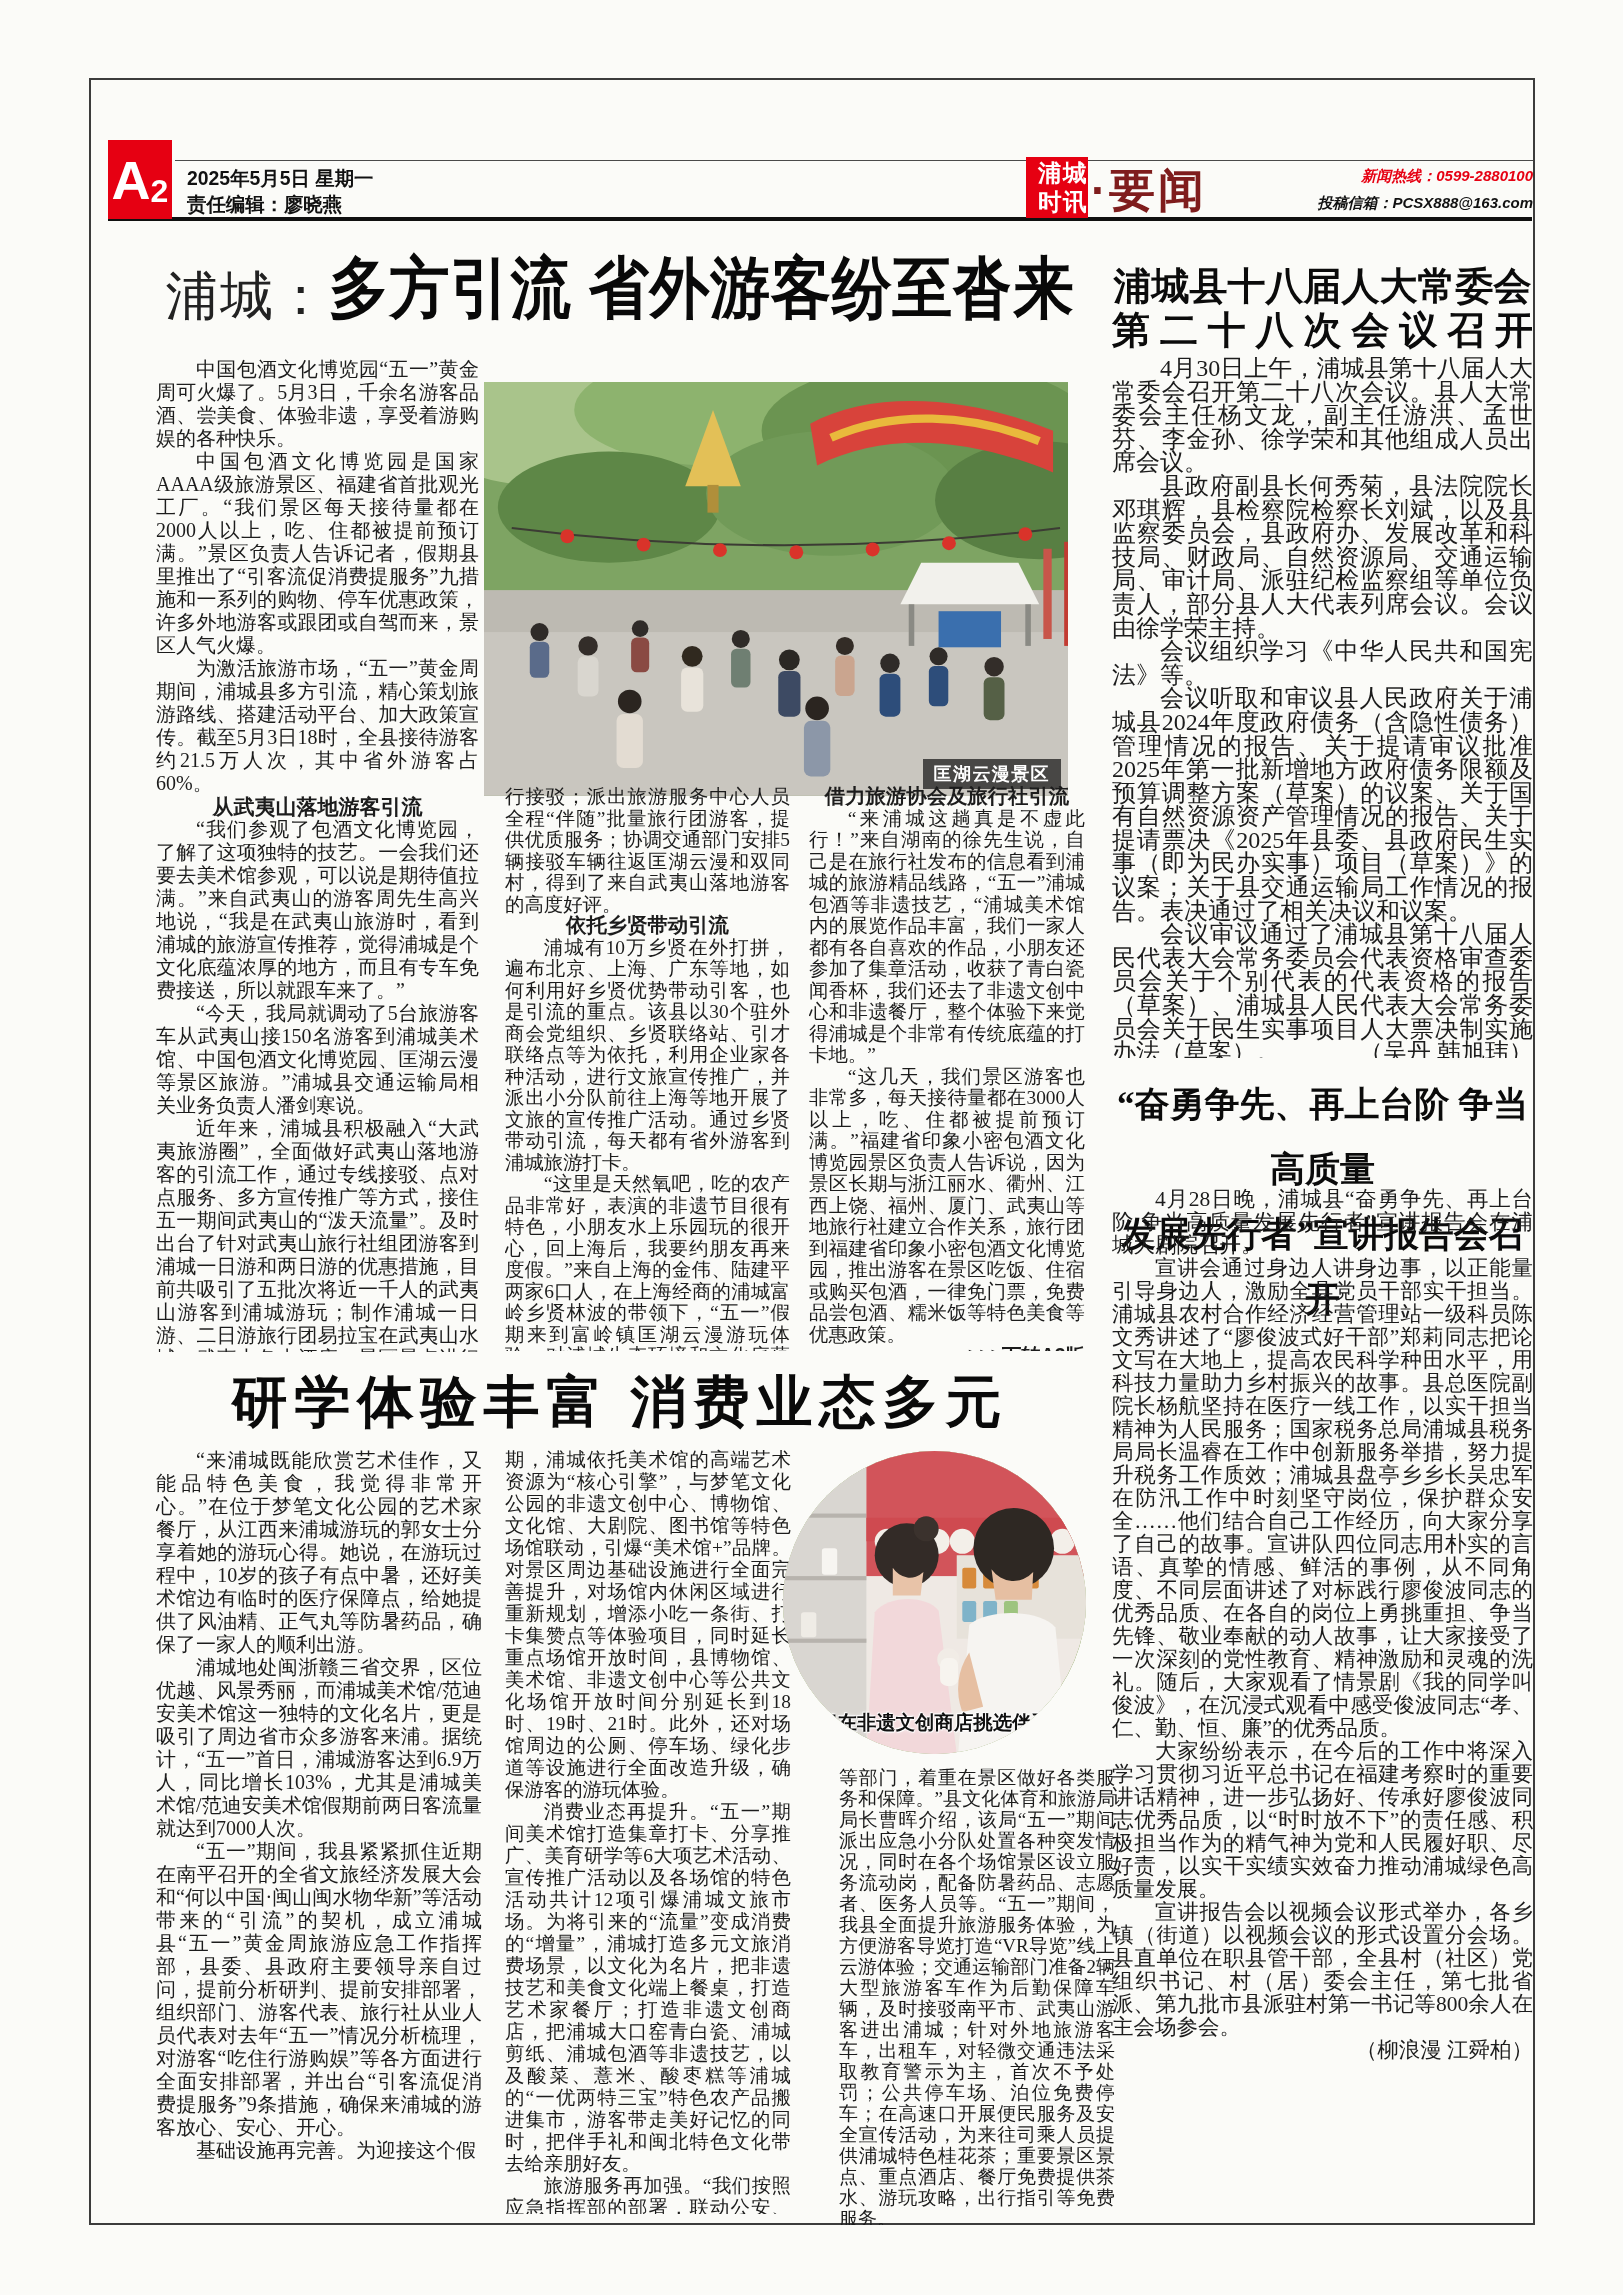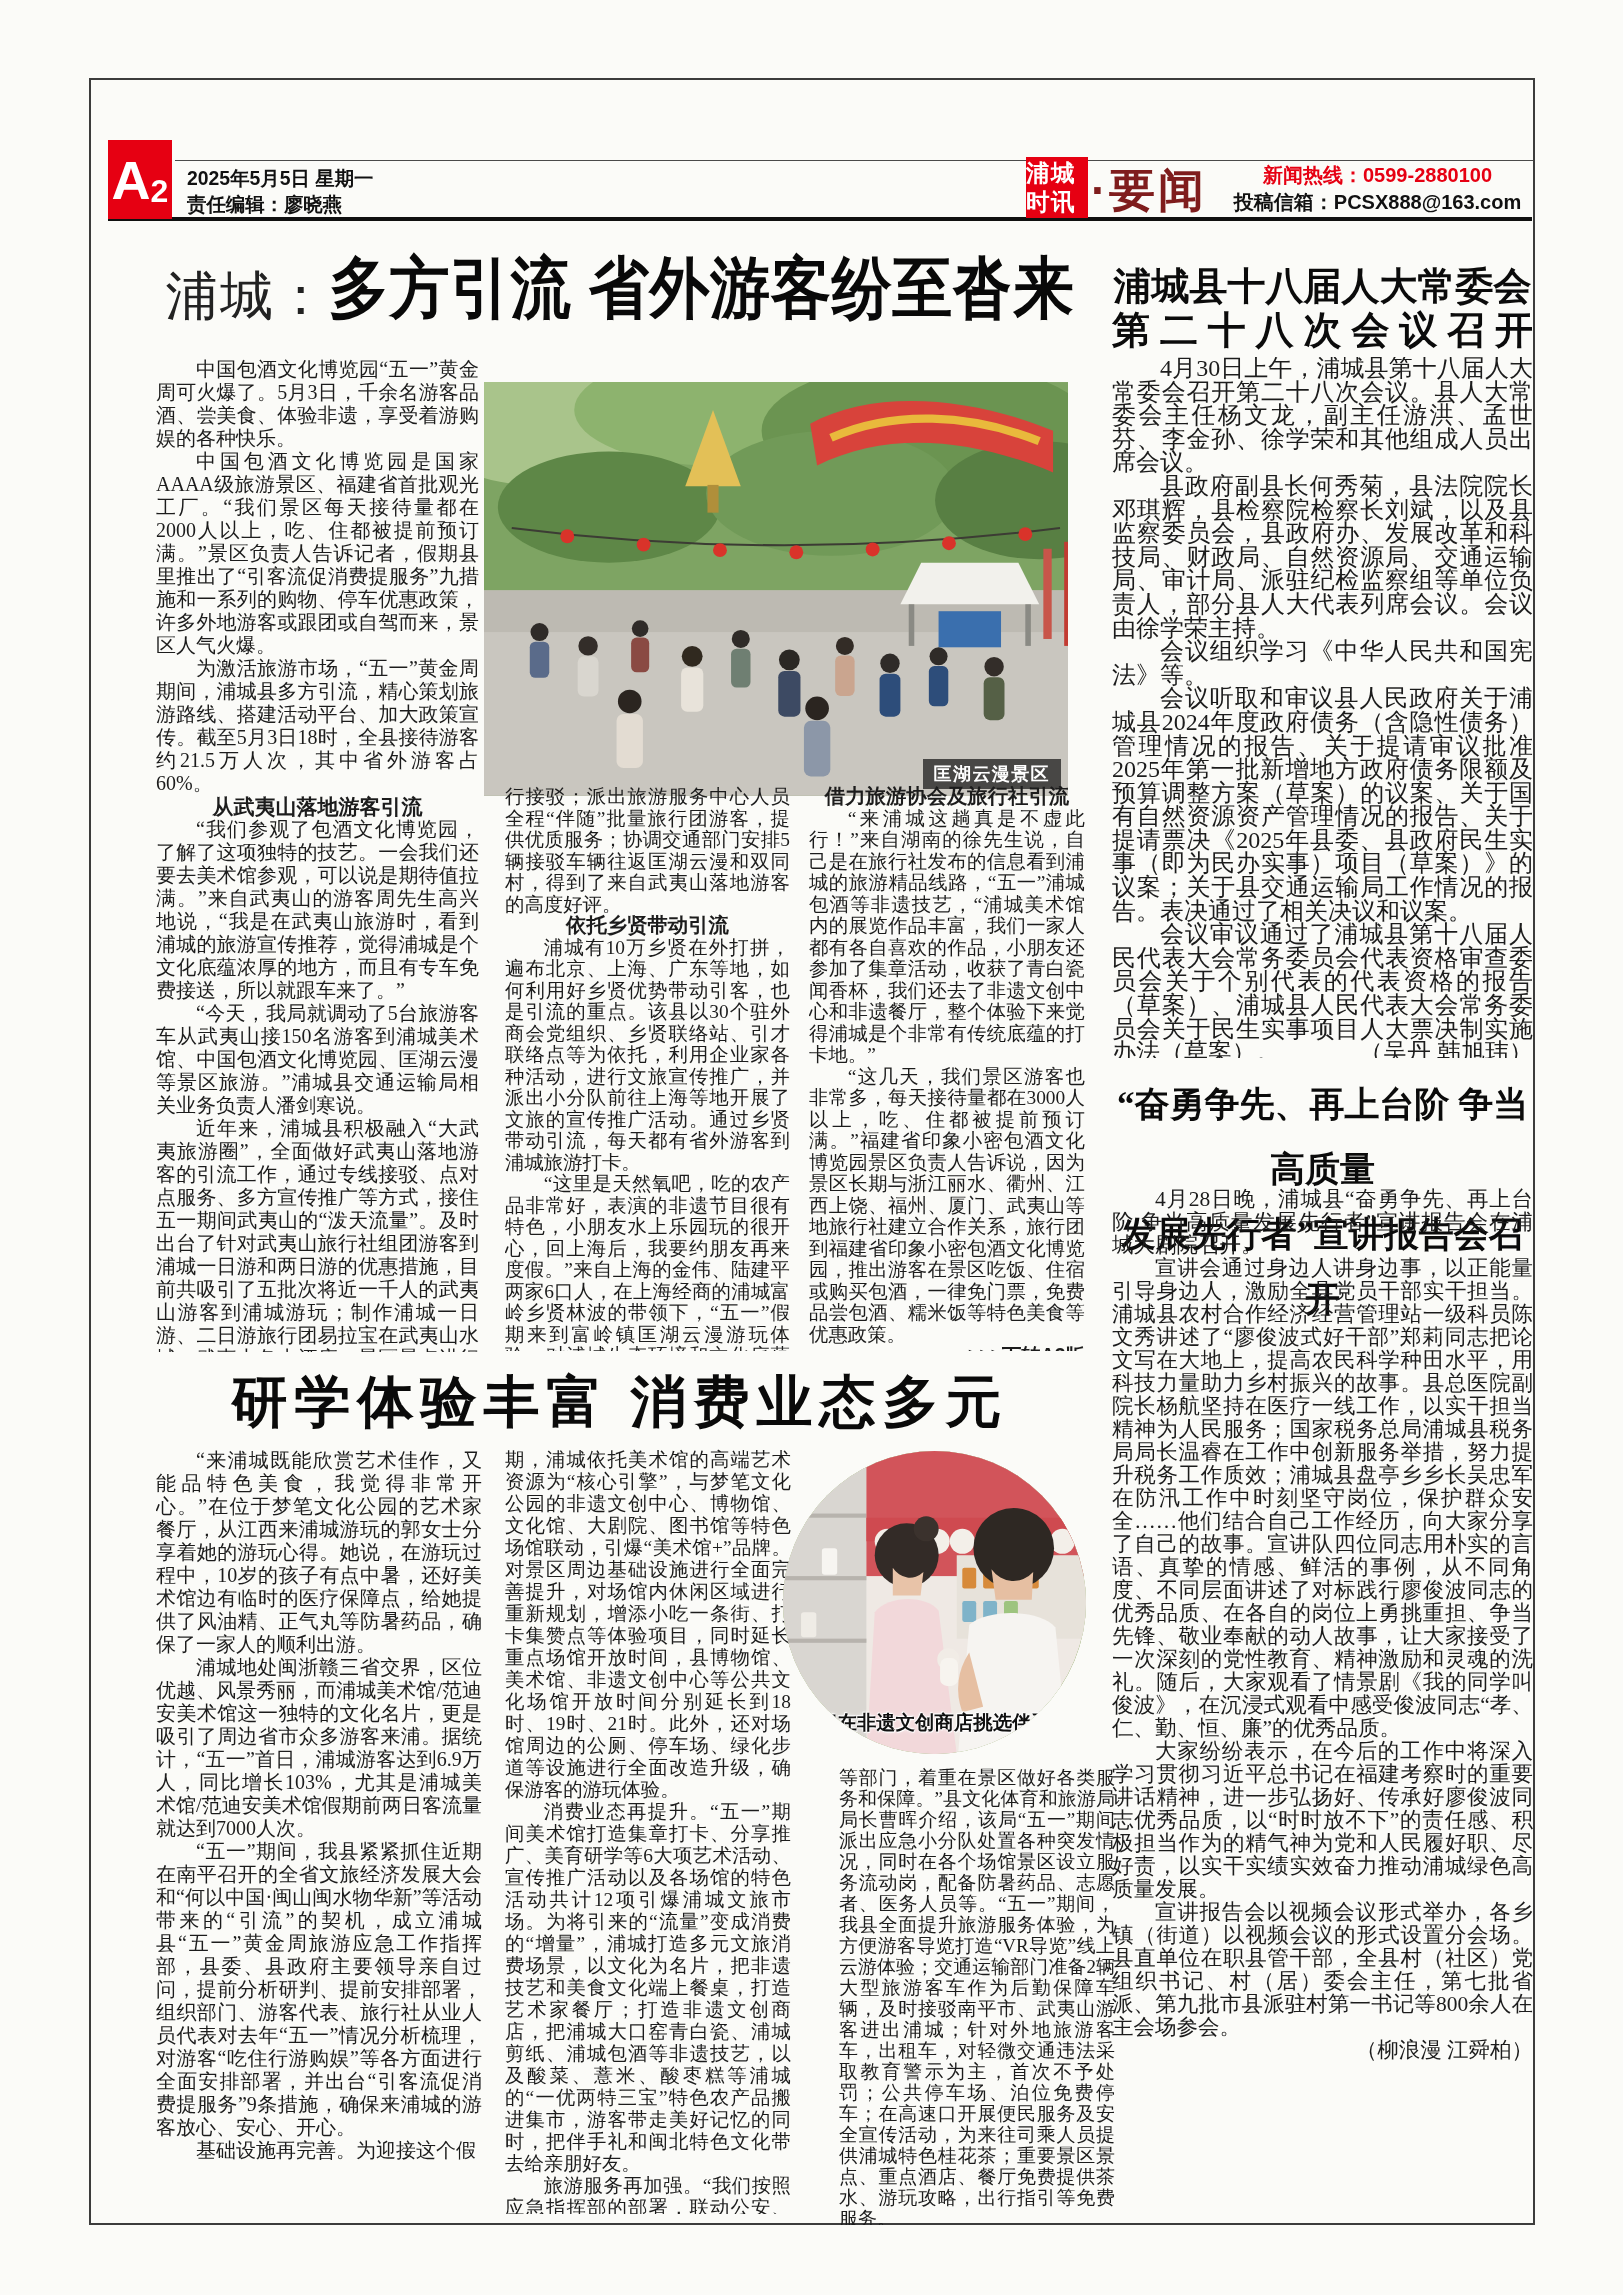--- a/index.html
+++ b/index.html
@@ -12,25 +12,25 @@
   .rule-thin{left:175px;top:160px;width:1358px;height:1.4px;background:#4a4a4a;}
   .rule-thick{left:108px;top:217px;width:1424px;height:4.2px;background:#101010;}
   .edition-badge{left:108px;top:140px;width:64px;height:79px;background:#e60012;color:#fff;
        display:flex;align-items:center;justify-content:center;font-family:"Liberation Sans","DejaVu Sans",sans-serif;font-weight:bold;}
   .edition-badge .eA{font-size:54px;line-height:54px;}
   .edition-badge .e2{font-size:32px;line-height:32px;margin-top:23.6px;}
   .date-block{left:187px;top:165px;font-family:"Liberation Sans","DejaVu Sans",sans-serif;
        font-size:19.4px;line-height:26px;font-weight:bold;color:#111;}
   .masthead-box{left:1026px;top:157px;width:62px;height:61px;background:#e60012;color:#fff;
        font-family:"Liberation Sans","DejaVu Sans",sans-serif;font-weight:bold;font-size:23.6px;line-height:29px;
-       display:flex;flex-direction:column;align-items:flex-start;justify-content:center;letter-spacing:1.4px;}
+       display:flex;flex-direction:column;align-items:flex-end;justify-content:center;letter-spacing:1.4px;}
   .section-name{left:1091px;top:160px;font-family:"Liberation Sans","DejaVu Sans",sans-serif;
        font-weight:900;font-size:46px;letter-spacing:2.8px;color:#7f1d1d;}
-  .contact{left:1222px;top:162px;width:311px;text-align:center;
-       font-family:"Liberation Sans","DejaVu Sans",sans-serif;font-weight:bold;font-size:20px;line-height:27px;}
+  .contact{left:1222px;top:162px;width:311px;text-align:right;
+       font-family:"Liberation Sans","DejaVu Sans",sans-serif;font-weight:bold;font-size:15px;line-height:27px;font-style:italic;}
   .contact .hotline{color:#e60012;}
   .contact .mail{color:#111;}
 
   
   .main-headline{left:156px;top:254px;width:928px;height:99px;text-align:center;white-space:nowrap;}
   .main-headline .kicker{font-family:"Liberation Serif","DejaVu Serif",serif;font-weight:500;
        font-size:53px;color:#222;letter-spacing:1.4px;}
   .main-headline .big{font-family:"Liberation Sans","DejaVu Sans",sans-serif;font-weight:900;
        font-size:60px;color:#090909;letter-spacing:0.7px;display:inline-block;transform:scaleY(1.12);transform-origin:bottom;}
   .research-headline{left:156px;top:1365px;width:928px;text-align:center;

